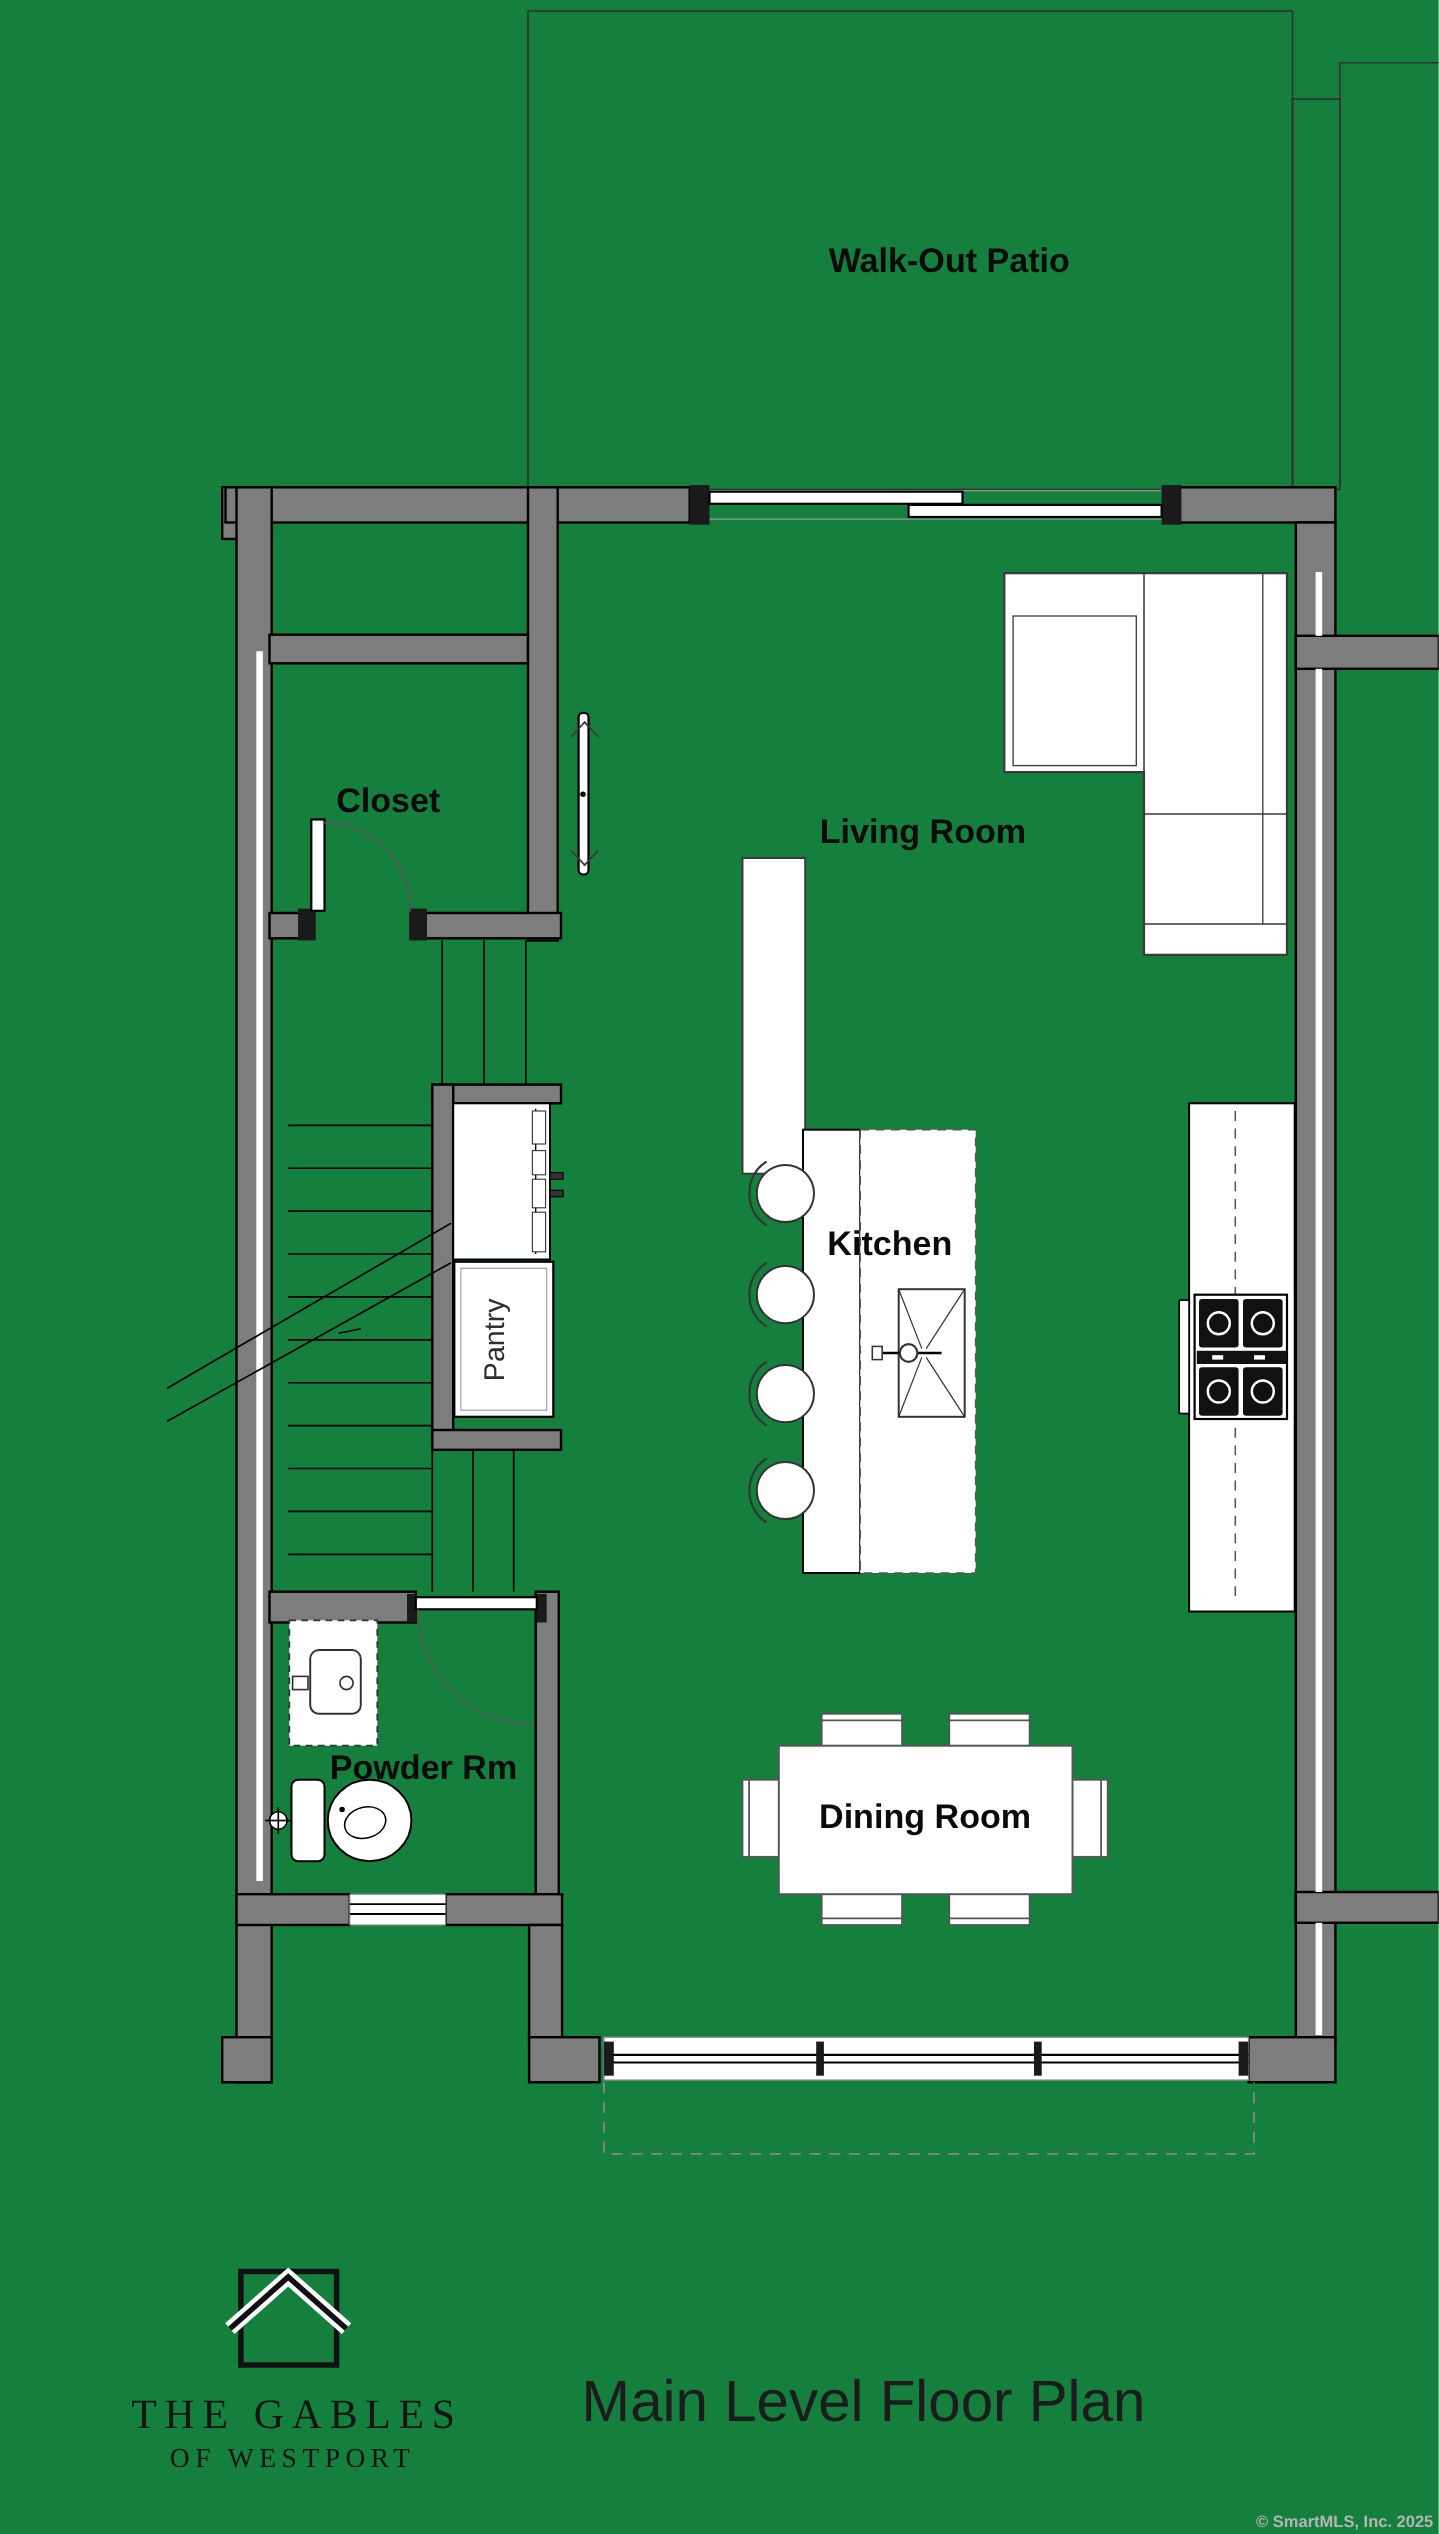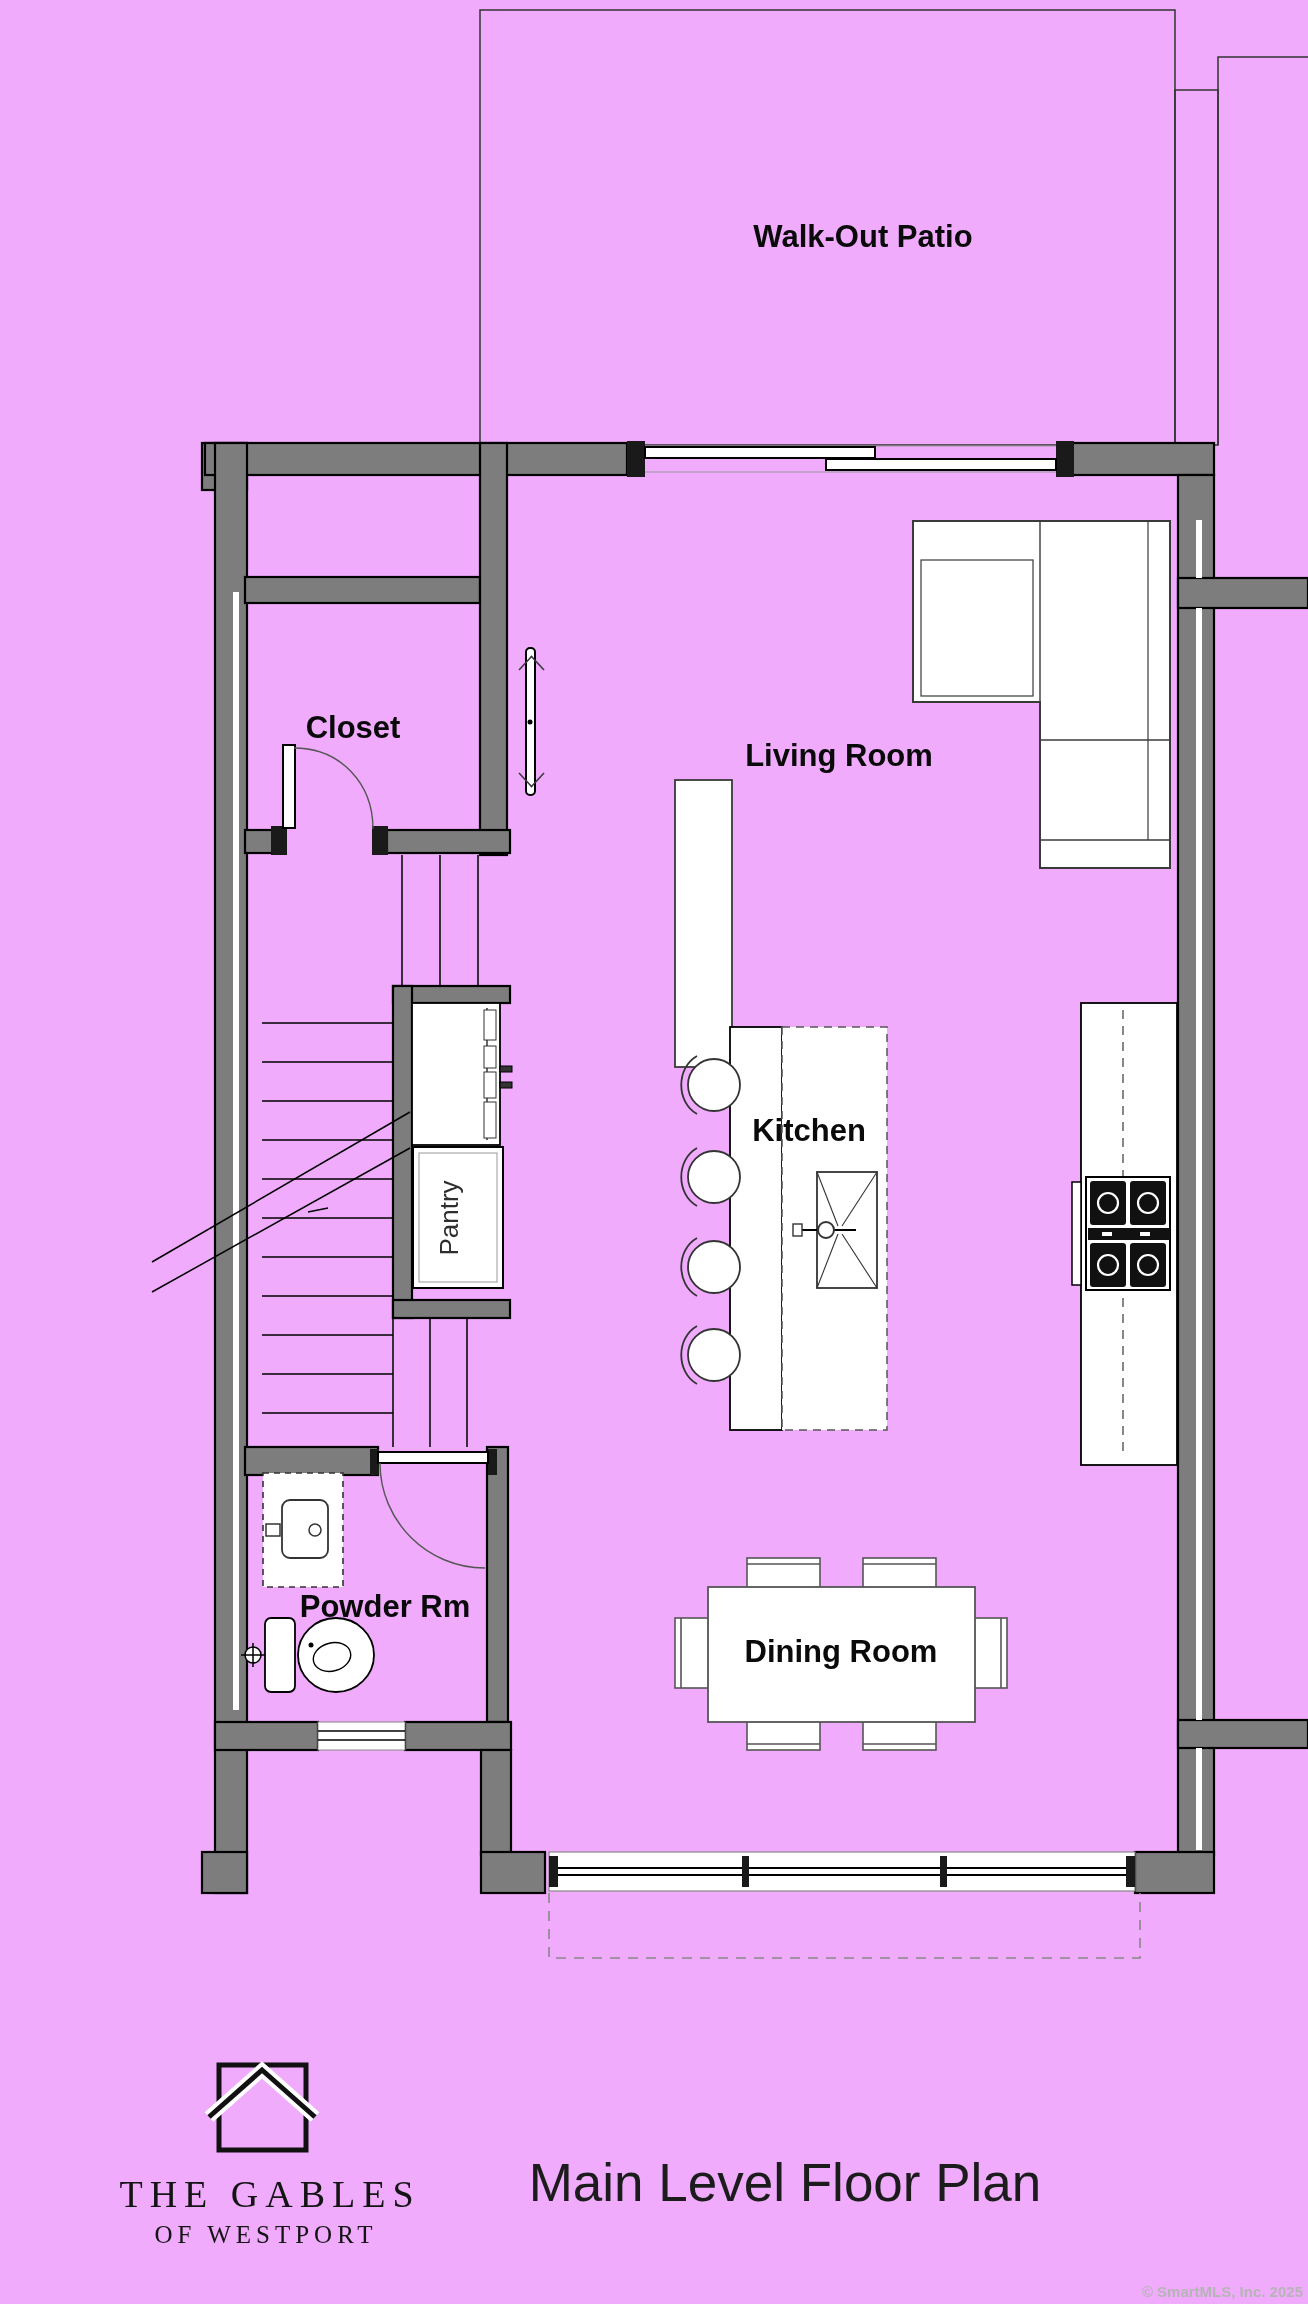--- a/index.html
+++ b/index.html
@@ -1,16 +1,16 @@
 <!DOCTYPE html>
 <html><head>
 <meta charset="utf-8">
 <style>
   html,body{margin:0;padding:0;background:#fff;}
-  .stage{width:1308px;height:2304px;position:relative;background:#f0abfc;overflow:hidden;text-align:right;}
+  .stage{width:1308px;height:2304px;position:relative;background:#15803d;overflow:hidden;text-align:right;}
   svg{display:block;}
   text{font-family:"Liberation Sans",sans-serif;}
   .room-label{font-weight:bold;font-size:31px;fill:#0a0a0a;}
   .pantry-label{font-weight:normal;font-size:26px;fill:#2e2e2e;}
   .brand1{font-family:"Liberation Serif",serif;font-size:38px;letter-spacing:7px;fill:#141414;}
   .brand2{font-family:"Liberation Serif",serif;font-size:25px;letter-spacing:5px;fill:#141414;}
   .plan-title{font-size:53px;fill:#1c1c1c;}
   .copyright{font-size:15px;font-weight:bold;fill:#b5b5b5;}
   .wall{stroke:#000;stroke-width:2.2;}
   .thin{stroke:#3a3a3a;stroke-width:1.6;fill:none;}

